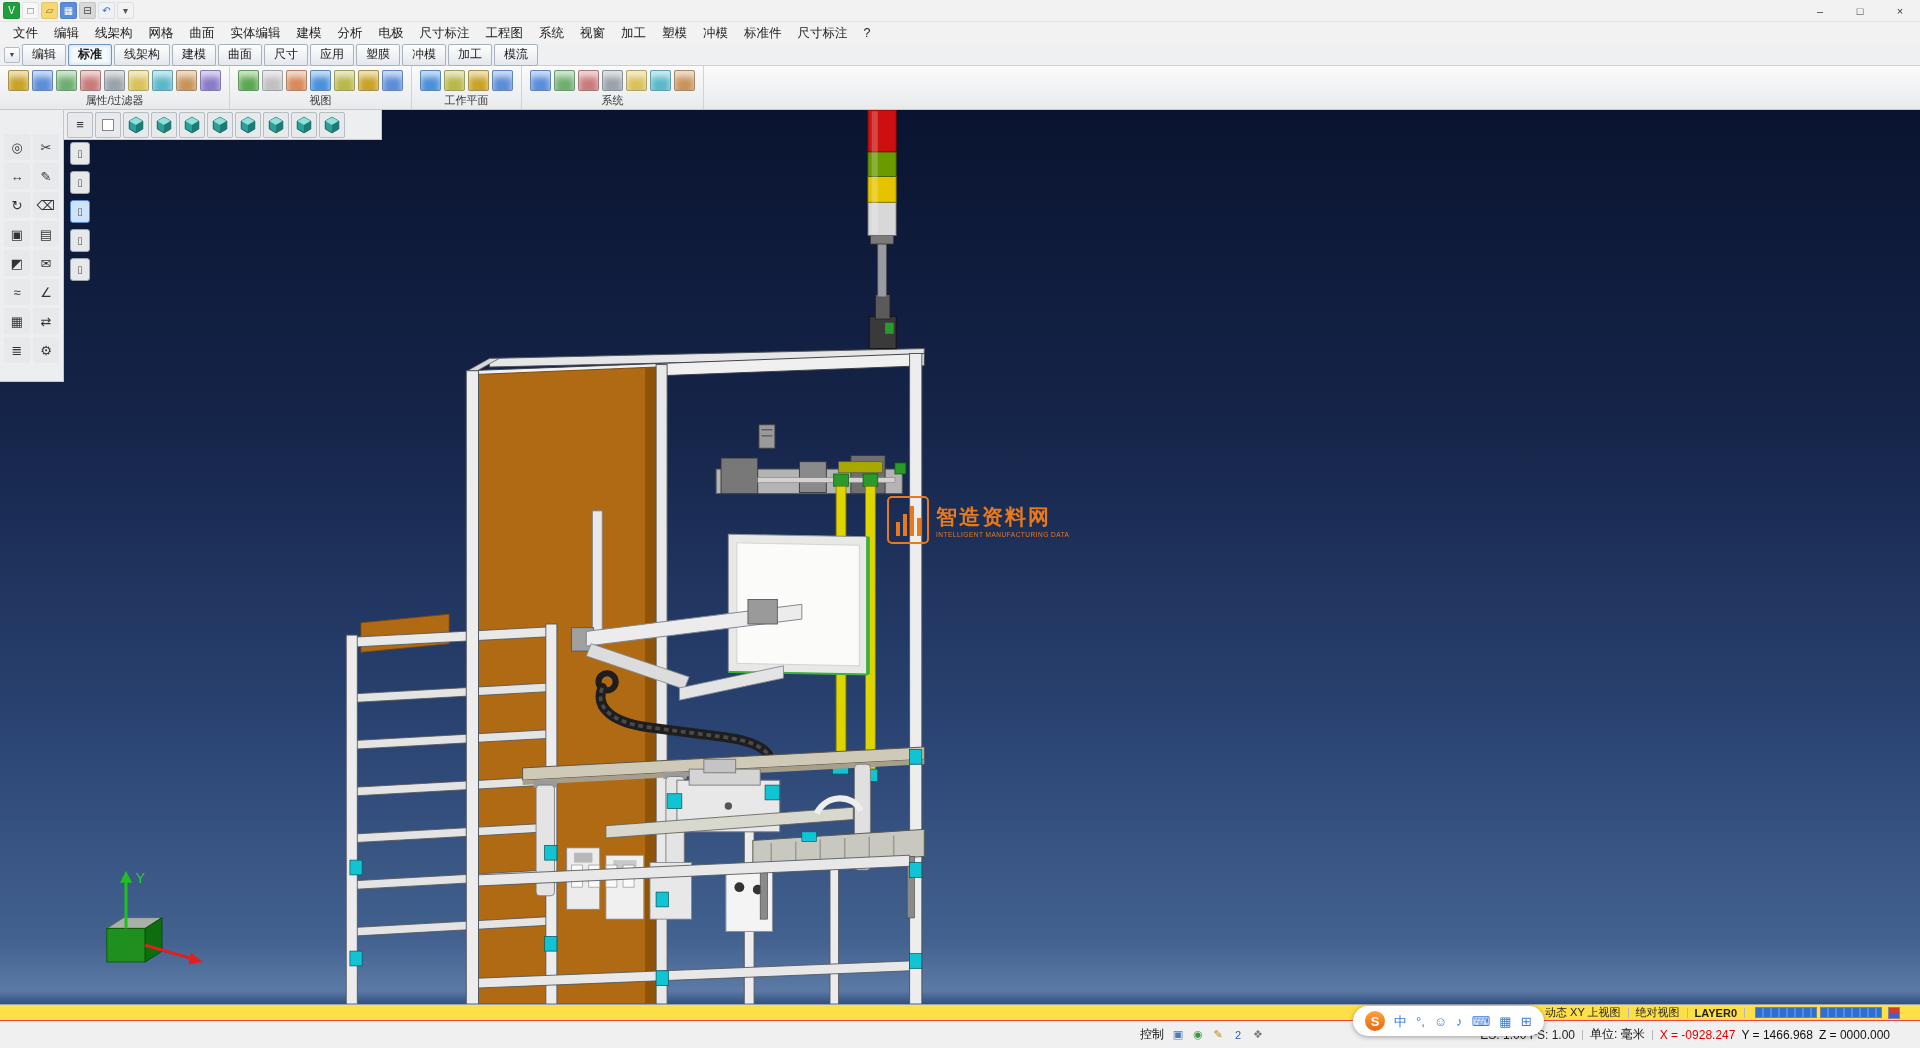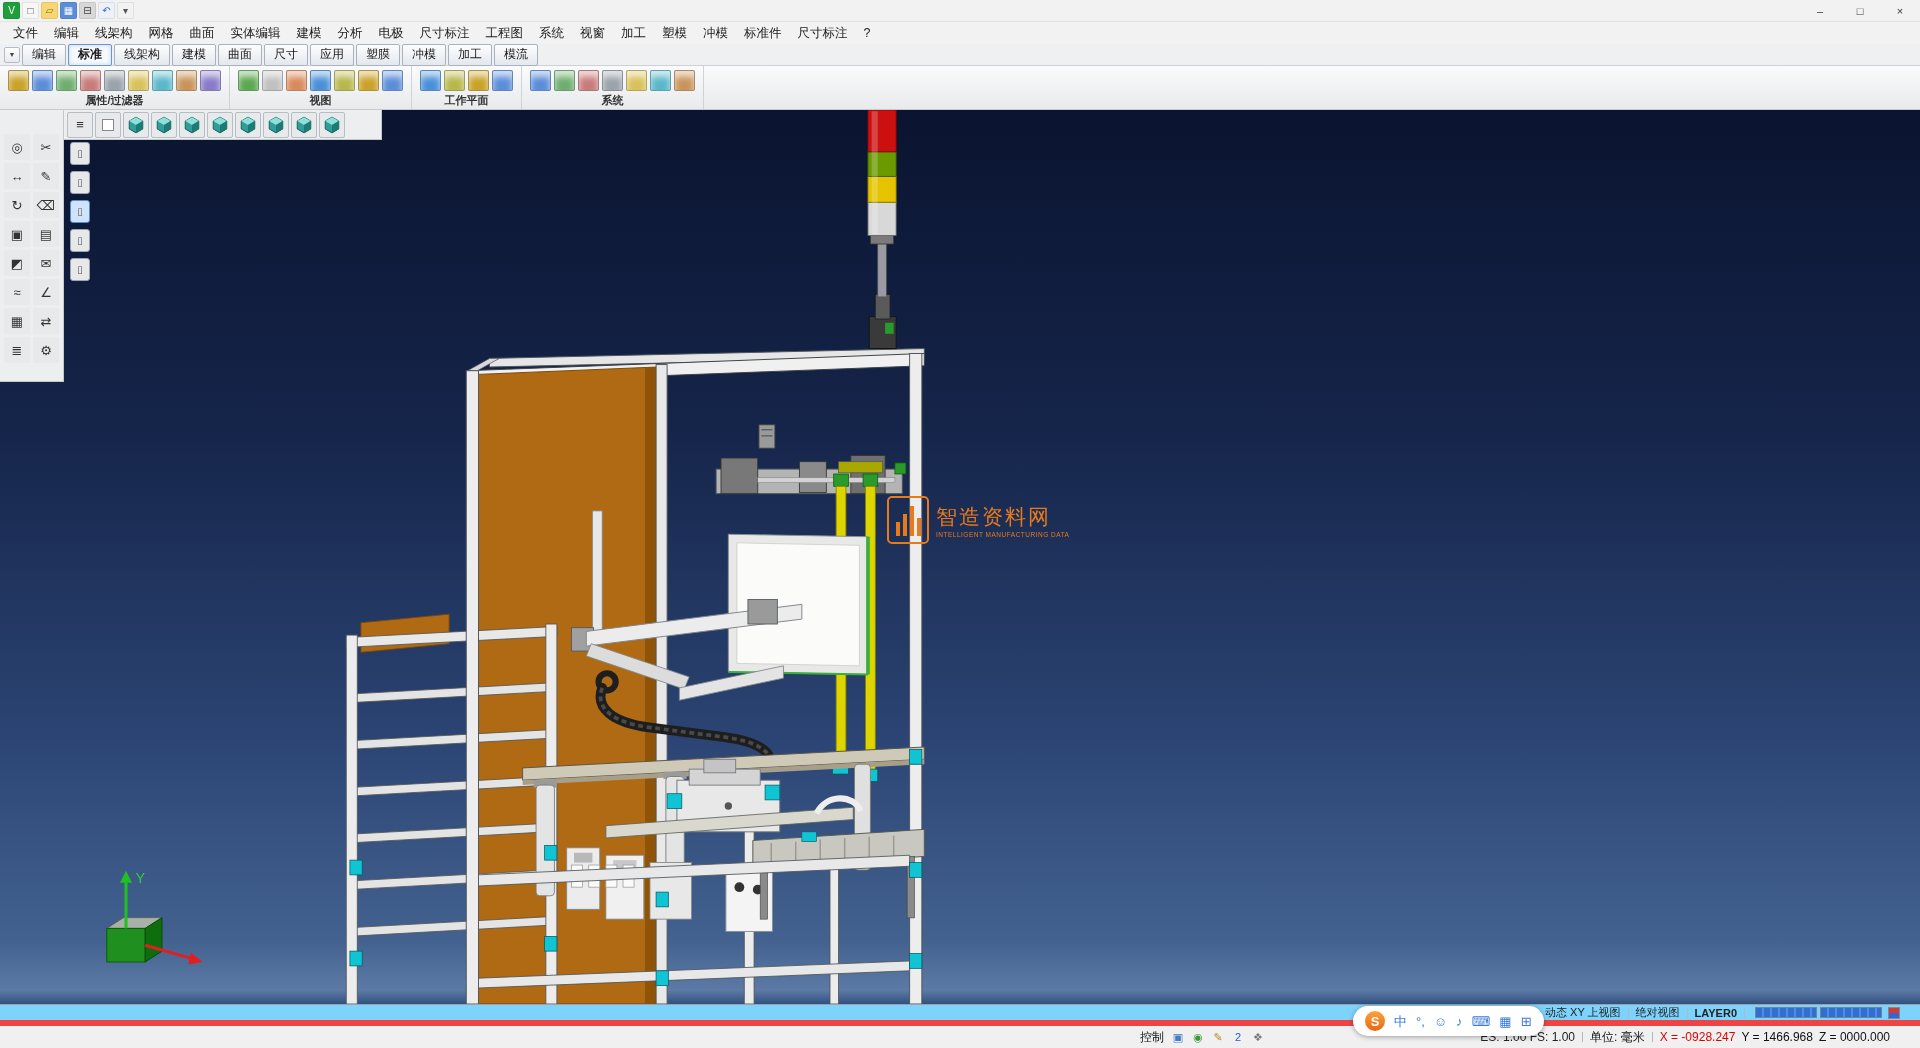--- a/index.html
+++ b/index.html
@@ -22,21 +22,21 @@
   .tabbar{position:absolute;top:44px;left:0;width:100%;height:22px;background:#eef0f2;border-bottom:1px solid #ccd1d7;display:flex;align-items:center;gap:2px;padding:0 4px;}
   .tab-drop{width:16px;height:16px;display:flex;align-items:center;justify-content:center;font-size:7px;color:#444;border:1px solid #b5bcc5;background:linear-gradient(#fdfdfd,#e6eaef);border-radius:2px;}
   .tab{font-size:12px;color:#1a1a1a;padding:1px 9px 2px;border:1px solid #a9b3bf;border-radius:2px;background:linear-gradient(#fdfdfd,#e3e8ee);}
   .tab.active{background:#f6fafe;border-color:#6f95c5;box-shadow:inset 0 0 4px #bdd4f0;font-weight:bold;}
 
   
   .ribbon{position:absolute;top:66px;left:0;width:100%;height:44px;background:linear-gradient(#fbfbfb,#e8eaec);border-bottom:1px solid #c6cacf;display:flex;align-items:stretch;}
   .rgroup{display:flex;flex-direction:column;border-right:1px solid #cfd3d8;padding:3px 8px 0;}
   .ricons{display:flex;align-items:center;gap:3px;height:25px;}
   .ricon{width:21px;height:21px;border:1px solid rgba(110,120,130,0.4);border-radius:2px;box-shadow:inset 0 6px 6px rgba(255,255,255,0.7);}
-  .rlabel{font-size:11px;color:#333;text-align:center;padding:2px 0 1px;white-space:nowrap;font-weight:bold;}
+  .rlabel{font-size:11px;color:#333;text-align:center;padding:2px 0 1px;white-space:nowrap;}
 
   
   .canvas{position:absolute;top:110px;left:0;width:1920px;height:894px;overflow:hidden;
     background:linear-gradient(180deg,var(--viewport-top) 0%,#152449 35%,#2b4473 70%,#43628f 93%,#5d7aa6 98.5%,#31507e 100%);}
   .model{position:absolute;left:67px;top:0;width:1853px;height:894px;}
 
   .top-strip{position:absolute;left:64px;top:0;width:318px;height:30px;background:#eceef0;border-right:1px solid #c2c8ce;border-bottom:1px solid #c2c8ce;display:flex;align-items:center;padding-left:3px;gap:2px;}
   .vicon{width:26px;height:26px;background:#e7e9eb;border:1px solid #b7bdc4;border-radius:2px;display:flex;align-items:center;justify-content:center;font-size:13px;color:#333;}
   .vicon .plane{width:12px;height:12px;background:#fff;border:1px solid #888;display:inline-block;}
 
@@ -46,29 +46,29 @@
 
   .clip-col{position:absolute;left:70px;top:32px;display:flex;flex-direction:column;gap:6px;}
   .cicon{width:20px;height:23px;background:#e6e8ea;border:1px solid #9aa4ae;border-radius:3px;display:flex;align-items:center;justify-content:center;font-size:10px;color:#555;}
   .cicon.active{background:#cfe3fa;border-color:#5a8ad0;}
 
   
   .watermark{position:absolute;left:887px;top:386px;display:flex;align-items:center;gap:7px;}
   .wm-logo{width:42px;height:48px;border:2px solid var(--watermark-orange);border-radius:5px;display:flex;align-items:flex-end;justify-content:center;gap:3px;padding:4px 4px 6px;}
   .wm-bar{width:4px;background:var(--watermark-orange);}
   .wm-text{display:flex;flex-direction:column;}
-  .wm-title{font-size:21px;font-weight:normal;color:var(--watermark-orange);letter-spacing:2px;white-space:nowrap;}
+  .wm-title{font-size:21px;font-weight:bold;color:var(--watermark-orange);letter-spacing:2px;white-space:nowrap;}
   .wm-sub{font-size:6.5px;color:var(--watermark-orange);letter-spacing:0.5px;white-space:nowrap;}
 
   
   .triad{position:absolute;left:90px;top:756px;width:120px;height:120px;}
 
   
-  .statusrow-a{position:absolute;left:0;top:1004px;width:1920px;height:16px;background:#7dd3fc;border-top:1px solid #9aa0a8;display:flex;align-items:center;justify-content:flex-end;padding-right:20px;font-size:11px;color:#222;}
-  .statusrow-b{position:absolute;left:0;top:1020px;width:1920px;height:28px;background:#f0f0f0;border-top:6px solid #ef4444;display:flex;align-items:center;font-size:12px;color:#111;text-align:center;}
+  .statusrow-a{position:absolute;left:0;top:1004px;width:1920px;height:16px;background:#fde047;border-top:1px solid #9aa0a8;display:flex;align-items:center;justify-content:flex-end;padding-right:20px;font-size:11px;color:#222;}
+  .statusrow-b{position:absolute;left:0;top:1020px;width:1920px;height:28px;background:#f0f0f0;border-top:1px solid #ef4444;display:flex;align-items:center;font-size:12px;color:#111;text-align:center;}
   .vsep{width:1px;height:10px;background:#b4b8bc;margin:0 7px;}
   .vm-icon{font-size:10px;color:#3a6ab0;margin-right:3px;}
   .vm-caret{font-size:7px;color:#555;margin-right:4px;}
   .layer-label{font-weight:bold;}
   .bluebar{width:62px;height:11px;border:1px solid #76839b;background:repeating-linear-gradient(90deg,#2f6fd0 0 6px,#4f8ce8 6px 8px);margin-left:3px;}
   .mini-indicator{width:12px;height:12px;margin-left:6px;border:1px solid #888;background:linear-gradient(180deg,#d23a3a 50%,#3a62d2 50%);}
   .sr-b-left{position:absolute;left:1140px;display:flex;align-items:center;gap:6px;}
   .sicon{width:16px;height:16px;display:flex;align-items:center;justify-content:center;font-size:11px;border:1px solid transparent;border-radius:2px;}
   .sr-b-right{margin-left:auto;display:flex;align-items:center;padding-right:24px;}
   .coord-x{color:var(--coord-x-red);margin-right:6px;white-space:nowrap;}

